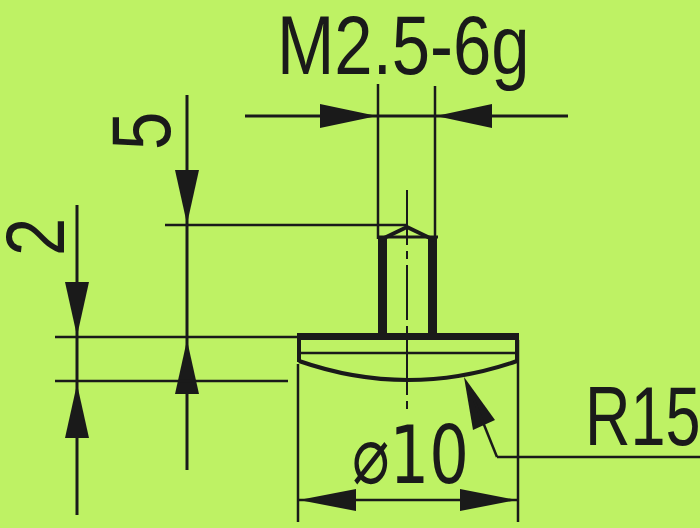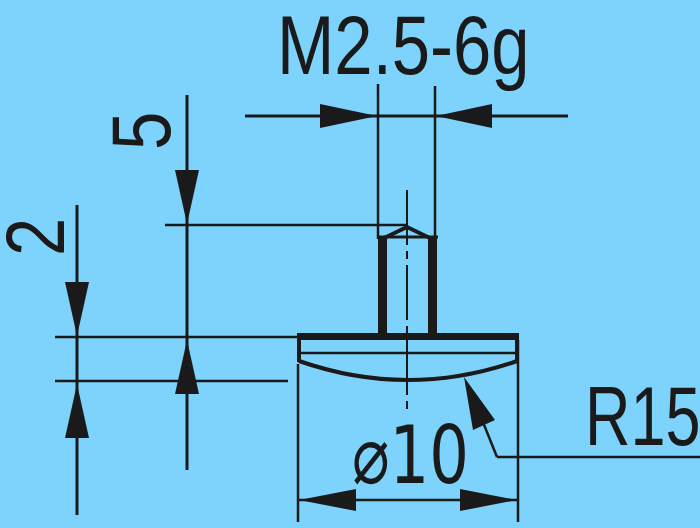--- a/index.html
+++ b/index.html
@@ -1,19 +1,19 @@
 <!DOCTYPE html>
 <html><head>
 <meta charset="utf-8">
 <style>
   html,body{margin:0;padding:0;background:#ffffff;}
   .stage{
     position:relative;
     width:700px;height:528px;
-    background:#7dd3fc;
+    background:#bef264;
     overflow:hidden;
     font-family:"Liberation Sans",sans-serif;
   }
   svg text{
     font-family:"Liberation Sans",sans-serif;
     fill:#1a1a1a;
   }
   svg text.dia{
     font-family:"DejaVu Sans","Liberation Sans",sans-serif;
   }

